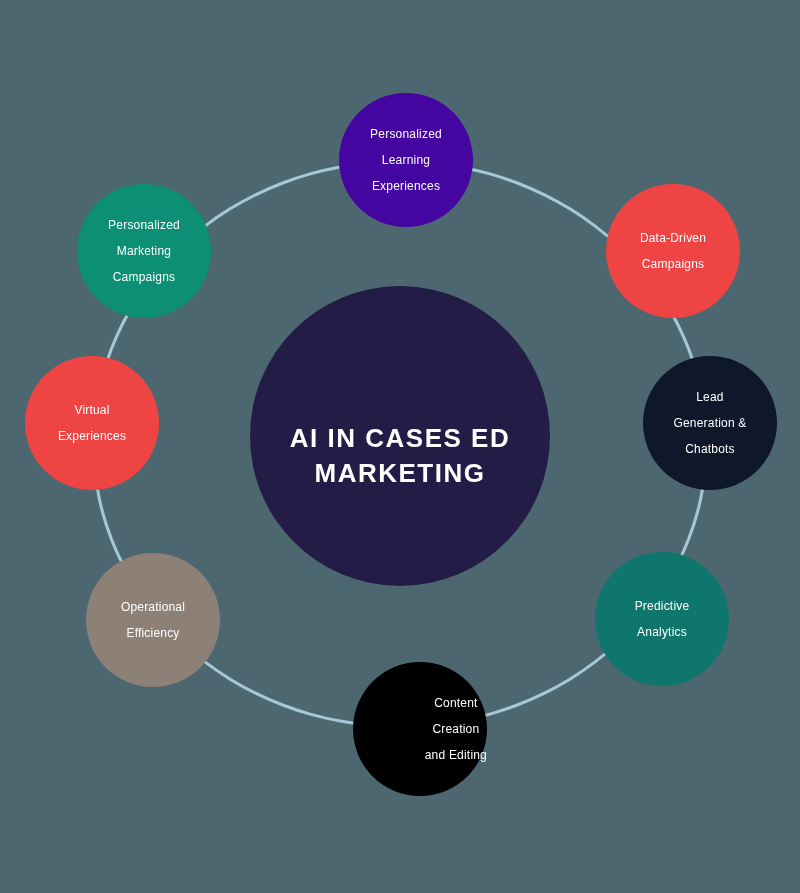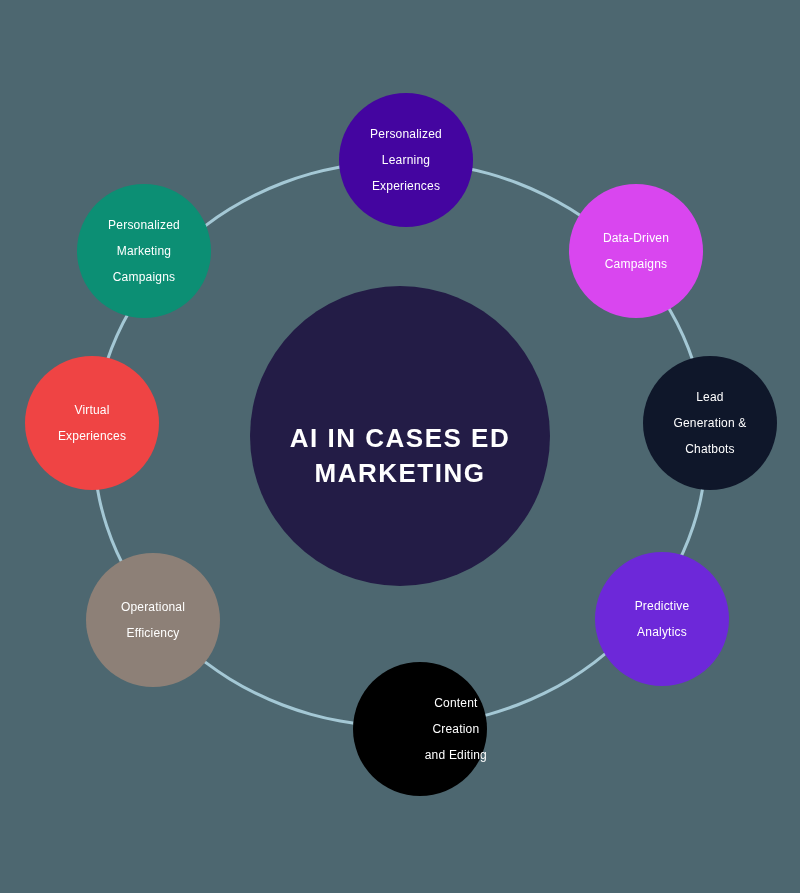--- a/index.html
+++ b/index.html
@@ -75,30 +75,30 @@
 <body>
 
 <div class="canvas" id="canvas" style="background: rgb(77, 103, 112);">
   <div class="ring" id="ring" style="border-color: rgb(164, 200, 213);"></div>
   <div id="nodes-layer">
       <div class="node" style="left: 339px; top: 93px; background: rgb(68, 5, 160);">
     <span class="node-label">Personalized
 Learning
 Experiences</span>
   </div>
-      <div class="node" style="left: 569px; top: 184px; background: #d946ef;">
+      <div class="node" style="left: 606px; top: 184px; background: #ef4444;">
     <span class="node-label">Data-Driven
 Campaigns</span>
   </div>
       <div class="node" style="left: 643px; top: 356px; background: #0f172a;">
     <span class="node-label">Lead
 Generation &amp;
 Chatbots</span>
   </div>
-      <div class="node" style="left: 595px; top: 552px; background: #6d28d9;">
+      <div class="node" style="left: 595px; top: 552px; background: #0f766e;">
     <span class="node-label">Predictive
 Analytics</span>
   </div>
       <div class="node" style="left: 353px; top: 662px; background: #000000; justify-content: flex-end;">
     <span class="node-label">Content
 Creation
 and Editing</span>
   </div>
       <div class="node" style="left: 86px; top: 553px; background: rgb(141, 128, 119);">
     <span class="node-label">Operational

